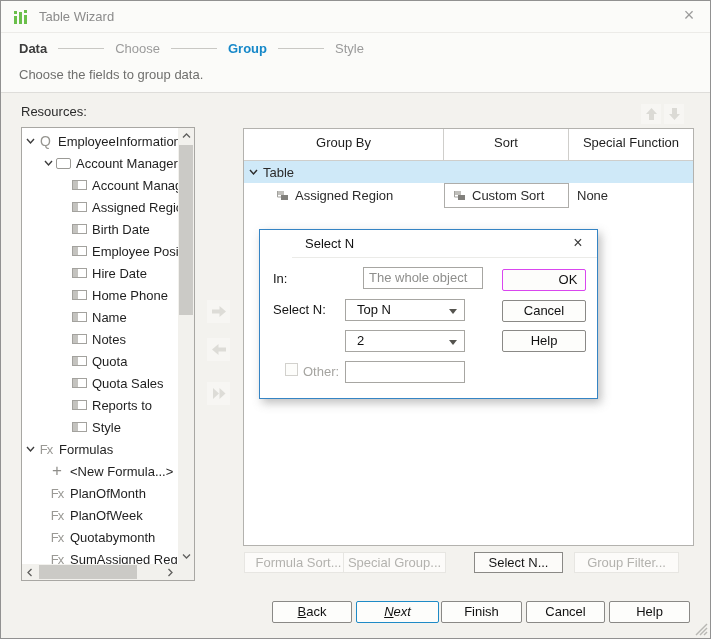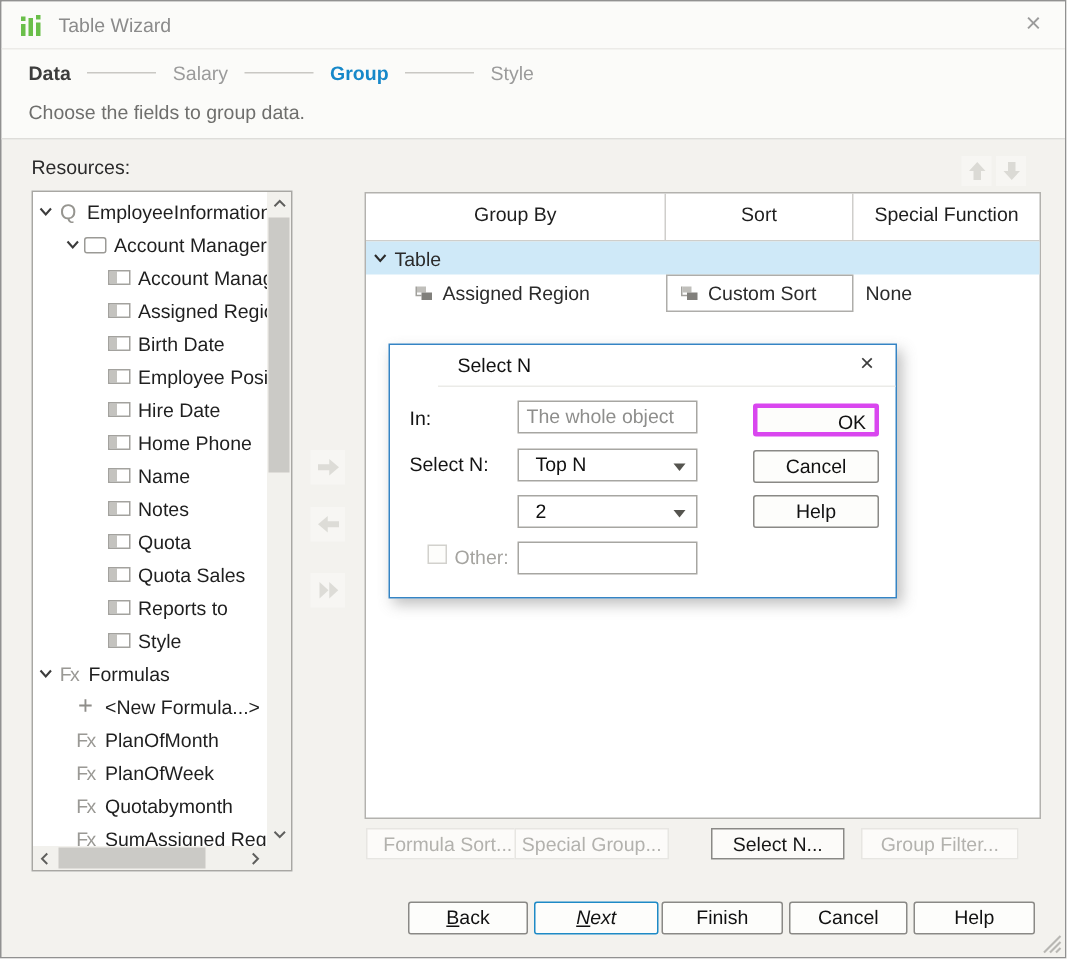--- a/index.html
+++ b/index.html
@@ -101,21 +101,21 @@
             background:#fff; padding:0 5px; line-height:20px; }
   .txtbox.ro { color:#8e8e8c; }
   .combo { position:absolute; left:85px; width:120px; height:22px; border:1px solid #a7a6a2;
            background:#fff; padding:0 11px; line-height:20px; color:#111; cursor:pointer; }
   .combo::after { content:""; position:absolute; right:7px; top:9px; border-left:4px solid transparent;
                   border-right:4px solid transparent; border-top:5px solid #55544f; }
   .chk { position:absolute; left:25px; width:13px; height:13px; border:1px solid #d2d1cd; background:#fdfdfb; }
   .dlg-btn { position:absolute; left:242px; width:84px; height:22px; background:#fdfdfb;
              border:1px solid #8a8986; border-radius:2px; text-align:center; line-height:20px;
              color:#111; cursor:pointer; }
-  .dlg-btn.primary { border:3px solid #d946ef;padding-left:48px; }
+  .dlg-btn.primary { border:1px solid #d946ef;padding-left:48px; }
 
   
   .act-btn { position:absolute; top:551px; height:21px; background:#fcfbf9; text-align:center;
              line-height:19px; border:1px solid #e7e6e2; color:#b3b2ae; }
   .act-btn.enabled { border:1px solid #8a8986; color:#161616; cursor:pointer; }
   .act-custom { left:243px; width:109px; }
   .act-special { left:342px; width:103px; }
   .act-seln { left:473px; width:89px; }
   .act-filter { left:573px; width:105px; }
 
@@ -147,21 +147,21 @@
         <i class="lg-d3"></i>
         <i class="lg-b3"></i>
     </span>
     <span class="title-text">Table Wizard</span>
     <span class="win-close">×</span>
   </div>
 
   <div class="steps">
     <span class="step done">Data</span>
     <span class="step-line"></span>
-    <span class="step">Salary</span>
+    <span class="step">Choose</span>
     <span class="step-line"></span>
     <span class="step active">Group</span>
     <span class="step-line"></span>
     <span class="step">Style</span>
   </div>
   <div class="subtitle">Choose the fields to group data.</div>
 
   <div class="res-label">Resources:</div>
 
   <div class="tree-panel">
@@ -389,21 +389,21 @@
     </div>
   </div>
 
   <div class="seln">
     <div class="seln-title">
       <span class="seln-title-text">Select N</span>
       <span class="seln-close">×</span>
     </div>
 
     <span class="fld-label" style="top:38px;">In:</span>
-    <div class="txtbox ro" style="top:37px;">The whole object</div>
+    <div class="txtbox ro" style="top:37px;margin-left:18px;">The whole object</div>
 
     <span class="fld-label" style="top:69px;">Select N:</span>
     <div class="combo" style="top:69px;">Top N</div>
 
     <div class="combo" style="top:100px;">2</div>
 
     <span class="chk" style="top:133px;"></span>
     <span class="fld-label dis" style="top:131px;">Other:</span>
     <div class="txtbox" style="top:131px;"></div>
 

